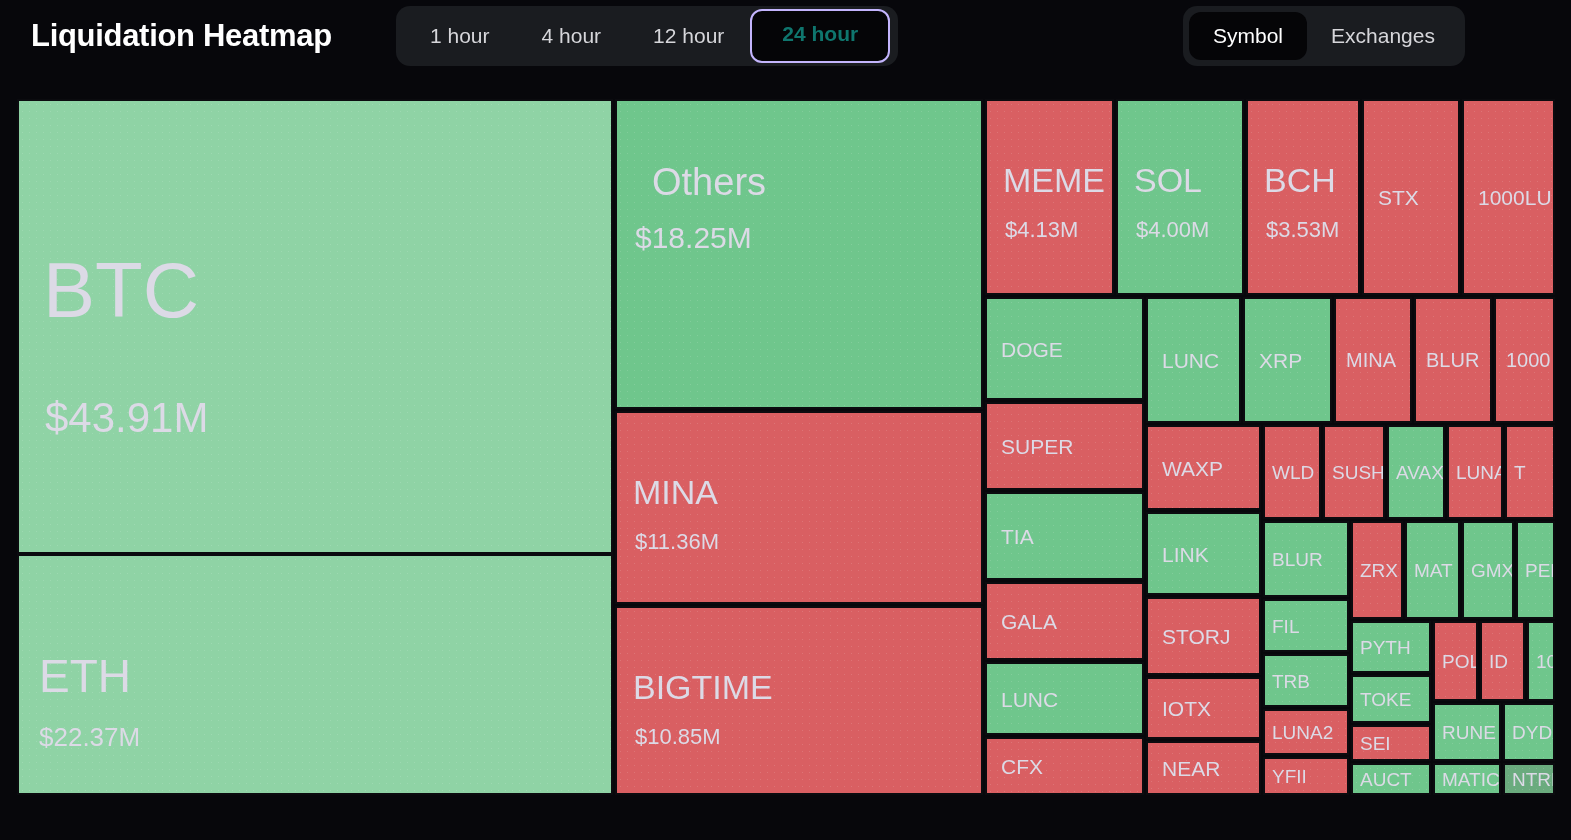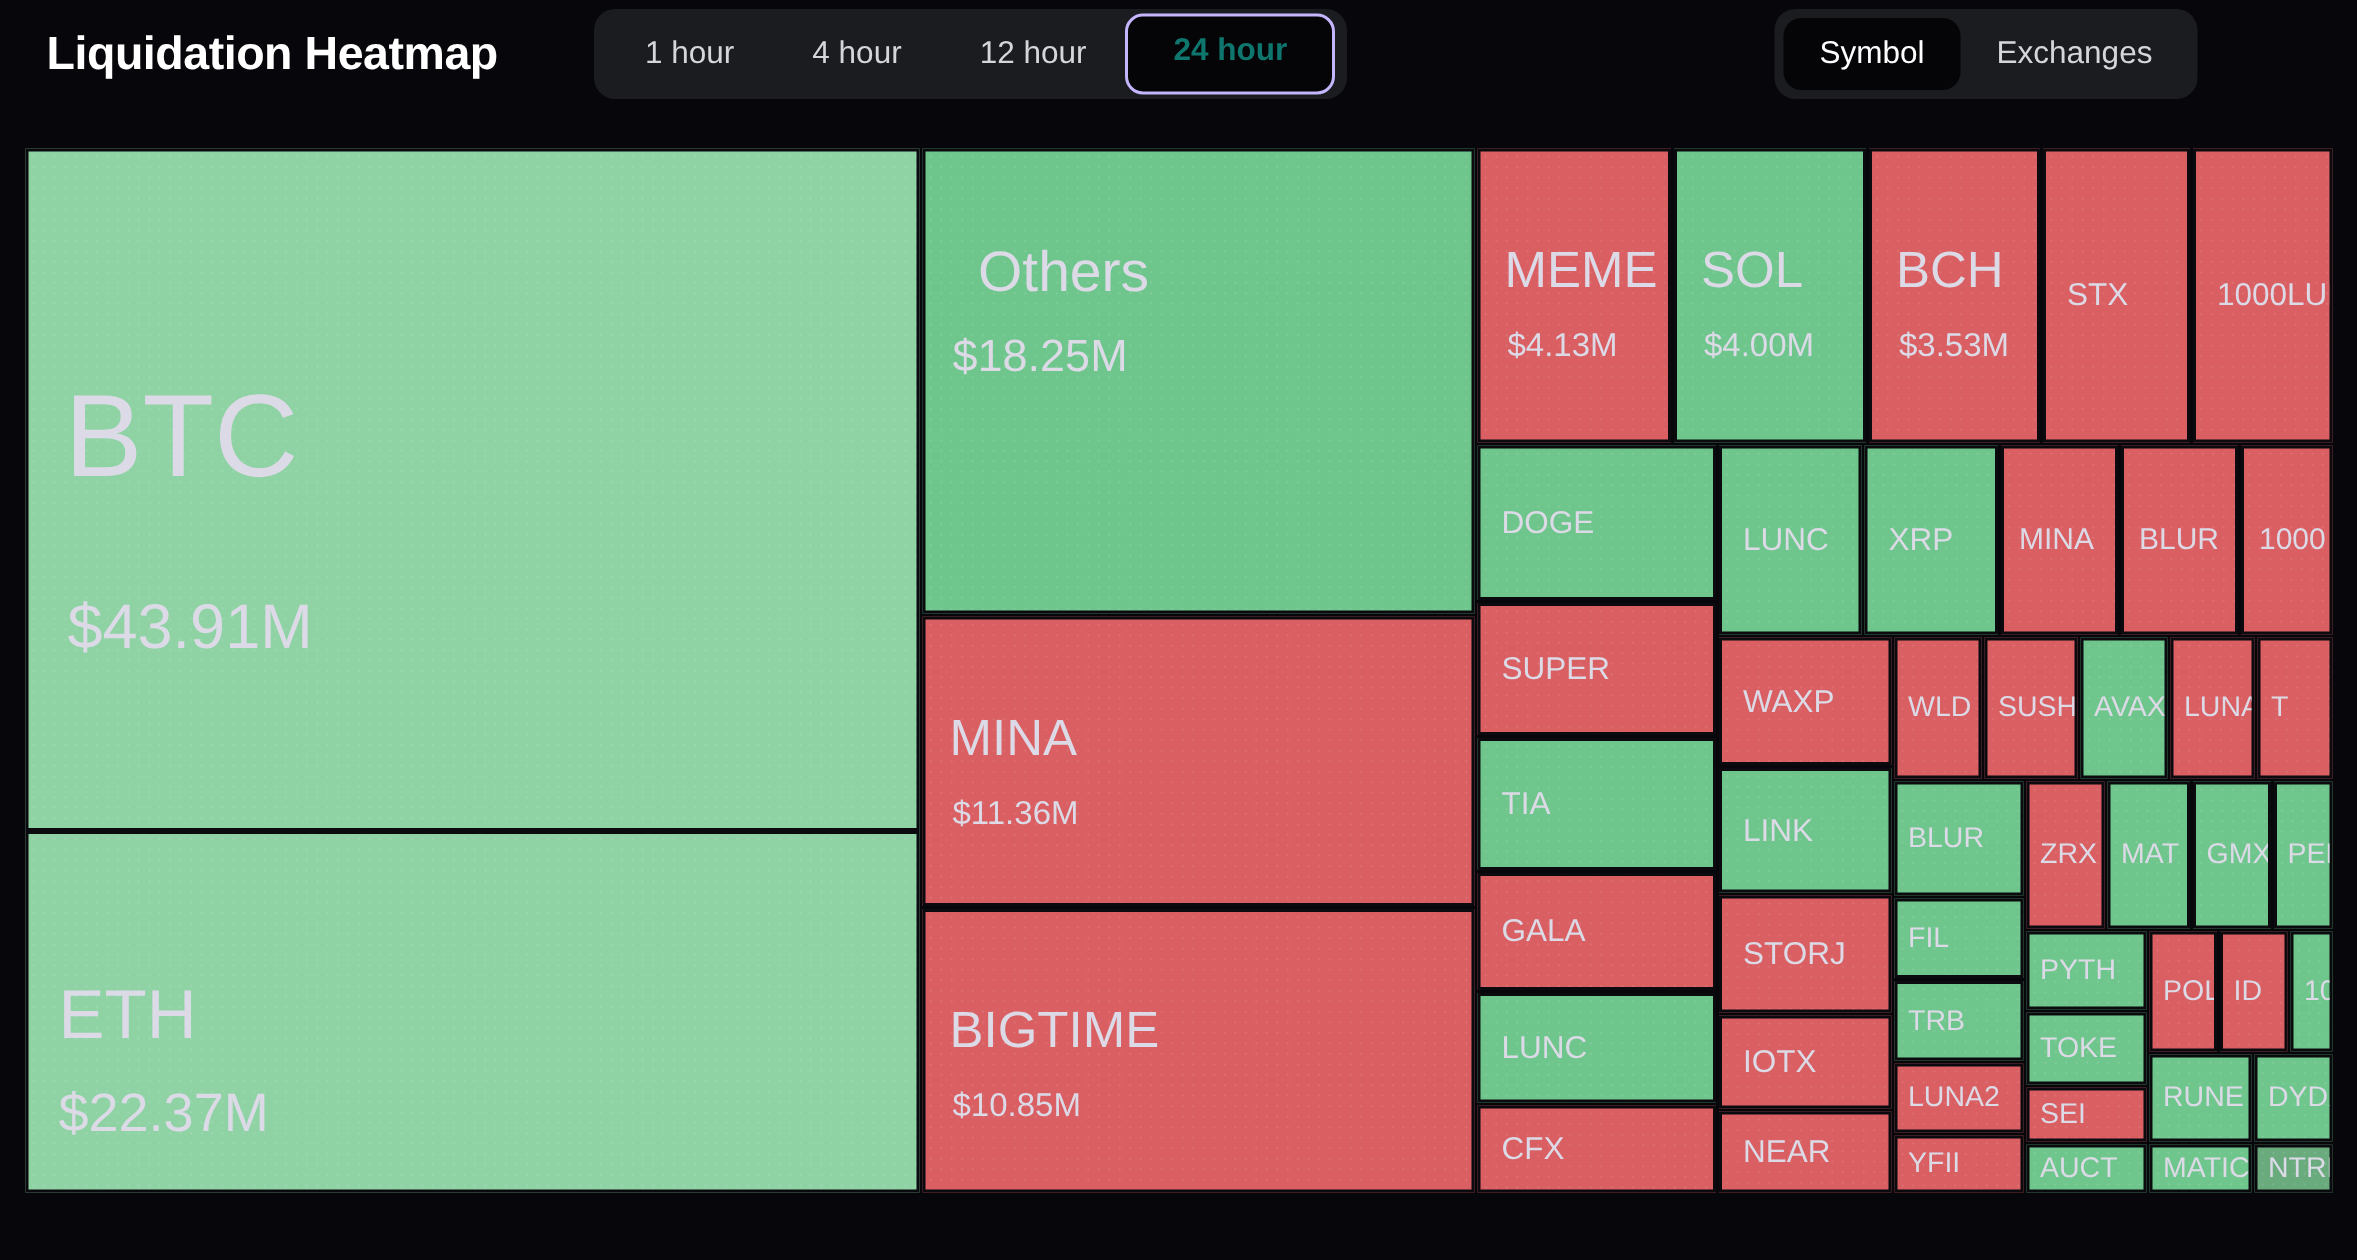--- a/index.html
+++ b/index.html
@@ -57,21 +57,21 @@
     position:absolute;color:#dcdae6;white-space:nowrap;
     line-height:1;
   }
   .tile .val{
     position:absolute;color:#dcdae6;white-space:nowrap;line-height:1;
   }
   
   .s-xxl .lbl{font-size:78px;left:24px;top:150px;}
   .s-xxl .val{font-size:42px;left:26px;top:296px;}
   .s-xl  .lbl{font-size:46px;left:20px;top:97px;}
-  .s-xl  .val{font-size:36px;left:20px;top:168px;}
+  .s-xl  .val{font-size:26px;left:20px;top:168px;}
   .s-l   .lbl{font-size:38px;left:18px;top:62px;margin-left:17px;}
   .s-l   .val{font-size:30px;left:18px;top:122px;}
   .s-m   .lbl{font-size:34px;left:16px;top:62px;}
   .s-m   .val{font-size:22px;left:18px;top:118px;}
   .s-s   .lbl{font-size:21px;left:14px;top:50%;transform:translateY(-50%);}
   .s-xs  .lbl{font-size:20px;left:10px;top:50%;transform:translateY(-50%);}
   .s-t   .lbl{font-size:19px;left:7px;top:50%;transform:translateY(-50%);}
 </style>
 </head>
 <body>

